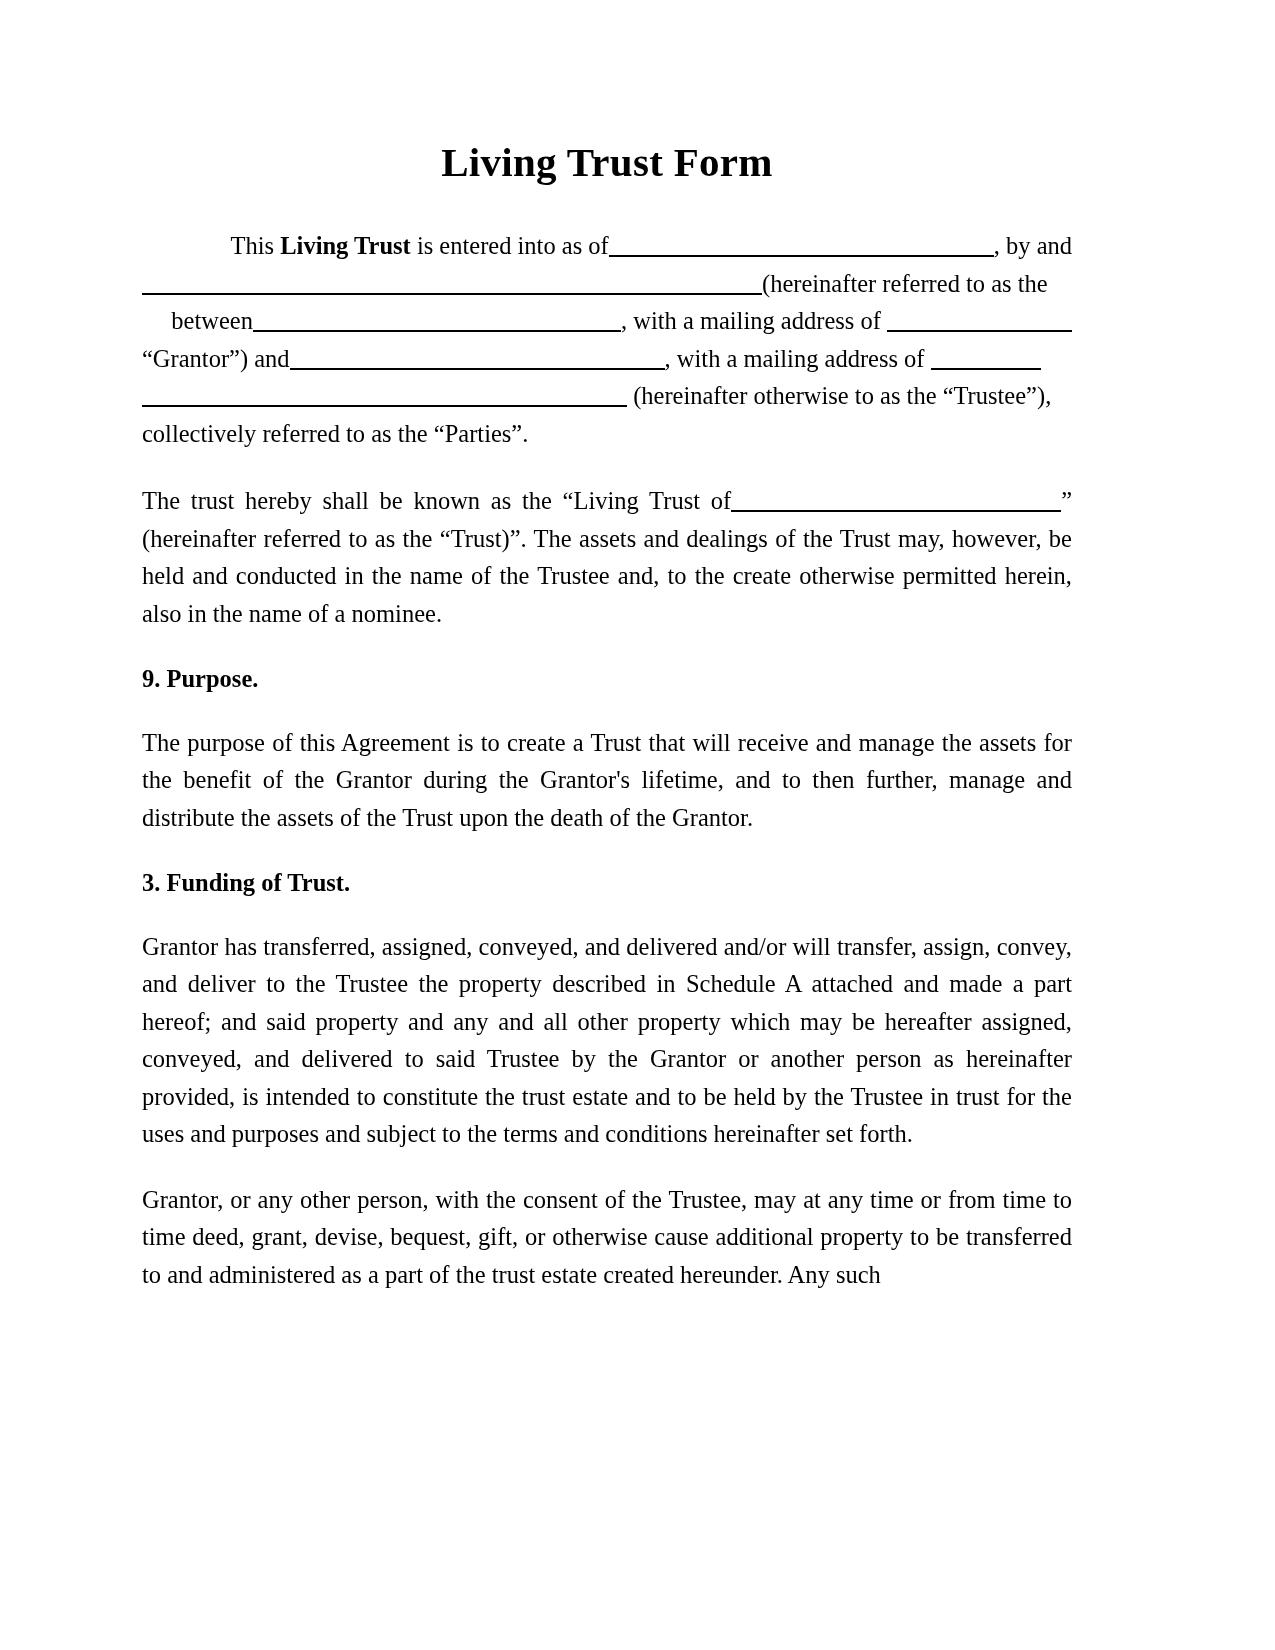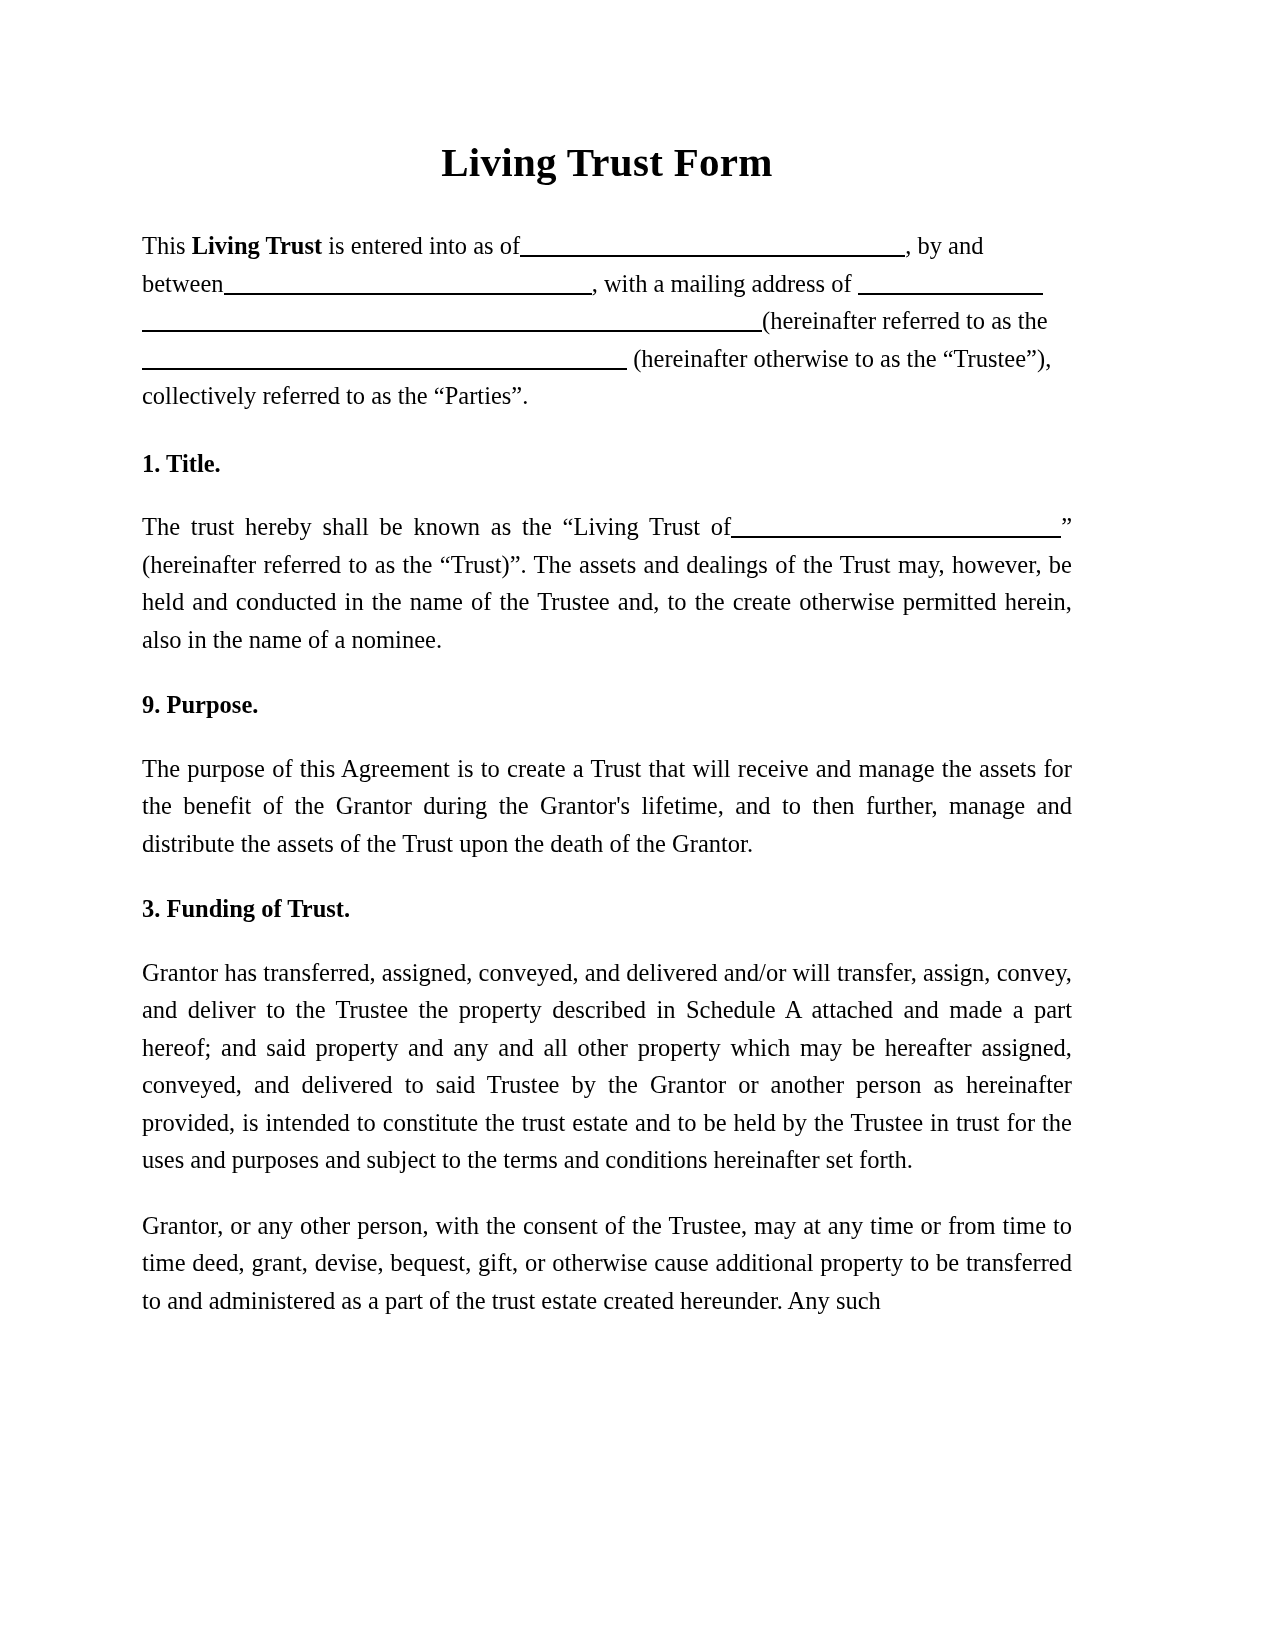--- a/index.html
+++ b/index.html
@@ -76,60 +76,62 @@
     line-height: 37.5px;
     text-align: justify;
     margin: 0 0 30px 0;
   }
   .line-row {
     display: block;
     white-space: nowrap;
   }
   .spread {
     display: flex;
-    justify-content: flex-start;
+    justify-content: flex-end;
     align-items: baseline;
     width: 100%;
   }
 </style>
 </head>
 <body>
 
 <div class="page">
   <div class="content">
 
     <h1 class="doc-title">Living Trust Form</h1>
 
     <div class="intro">
 
       <div class="line-row spread">
         <span><span>This </span><span class="b">Living Trust</span><span> is entered into as of</span><span class="blank bl-date"></span><span>, by and</span></span>
       </div>
 
+      <div class="line-row">
+        <span class="blank bl-addr1b"></span><span>(hereinafter referred to as the</span>
+      </div>
+
       <div class="line-row spread">
         <span><span>between</span><span class="blank bl-name1"></span><span>, with a mailing address of</span> <span class="blank bl-addr1a"></span></span>
       </div>
 
       <div class="line-row">
-        <span class="blank bl-addr1b"></span><span>(hereinafter referred to as the</span>
+        <span>“Grantor”) and</span><span class="blank bl-name2"></span><span>, with a mailing address of</span> <span class="blank bl-addr2a"></span>
       </div>
-
 
       <div class="line-row">
         <span class="blank bl-addr2b"></span> <span>(hereinafter otherwise to as the “Trustee”),</span>
       </div>
 
       <div class="line-row">
         <span>collectively referred to as the “Parties”.</span>
       </div>
 
     </div>
 
 
-    <h2 class="section">1. Title.</h2>
 
     <p class="body"><span>The trust hereby shall be known as the “Living Trust of</span><span class="blank bl-trustname"></span><span>” (hereinafter referred to as the “Trust)”. The assets and dealings of the Trust may, however, be held and conducted in the name of the Trustee and, to the create otherwise permitted herein, also in the name of a nominee.</span></p>
 
     <h2 class="section">9. Purpose.</h2>
 
     <p class="body">The purpose of this Agreement is to create a Trust that will receive and manage the assets for the benefit of the Grantor during the Grantor's lifetime, and to then further, manage and distribute the assets of the Trust upon the death of the Grantor.</p>
 
     <h2 class="section">3. Funding of Trust.</h2>
 
     <p class="body">Grantor has transferred, assigned, conveyed, and delivered and/or will transfer, assign, convey, and deliver to the Trustee the property described in Schedule A attached and made a part hereof; and said property and any and all other property which may be hereafter assigned, conveyed, and delivered to said Trustee by the Grantor or another person as hereinafter provided, is intended to constitute the trust estate and to be held by the Trustee in trust for the uses and purposes and subject to the terms and conditions hereinafter set forth.</p>

